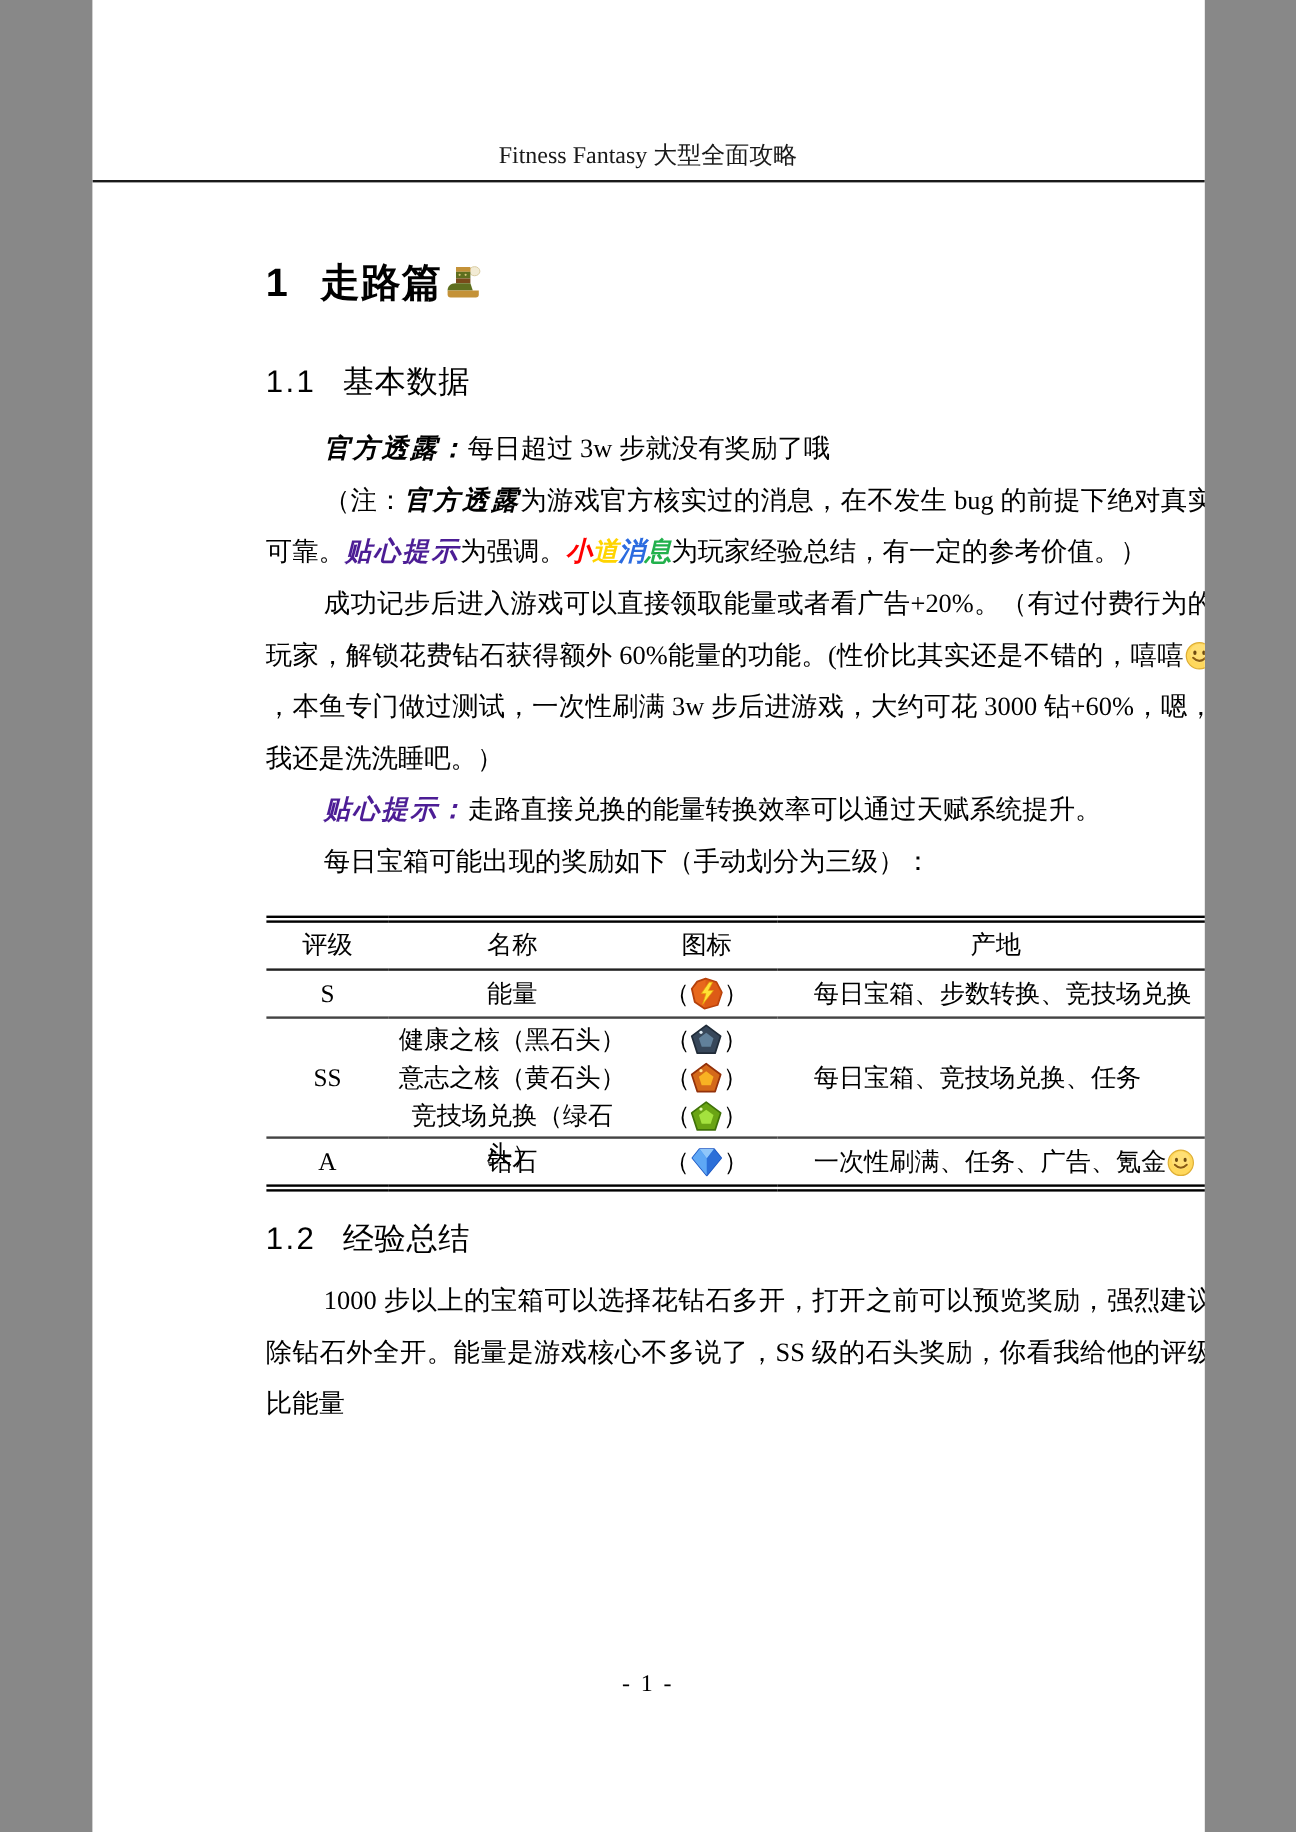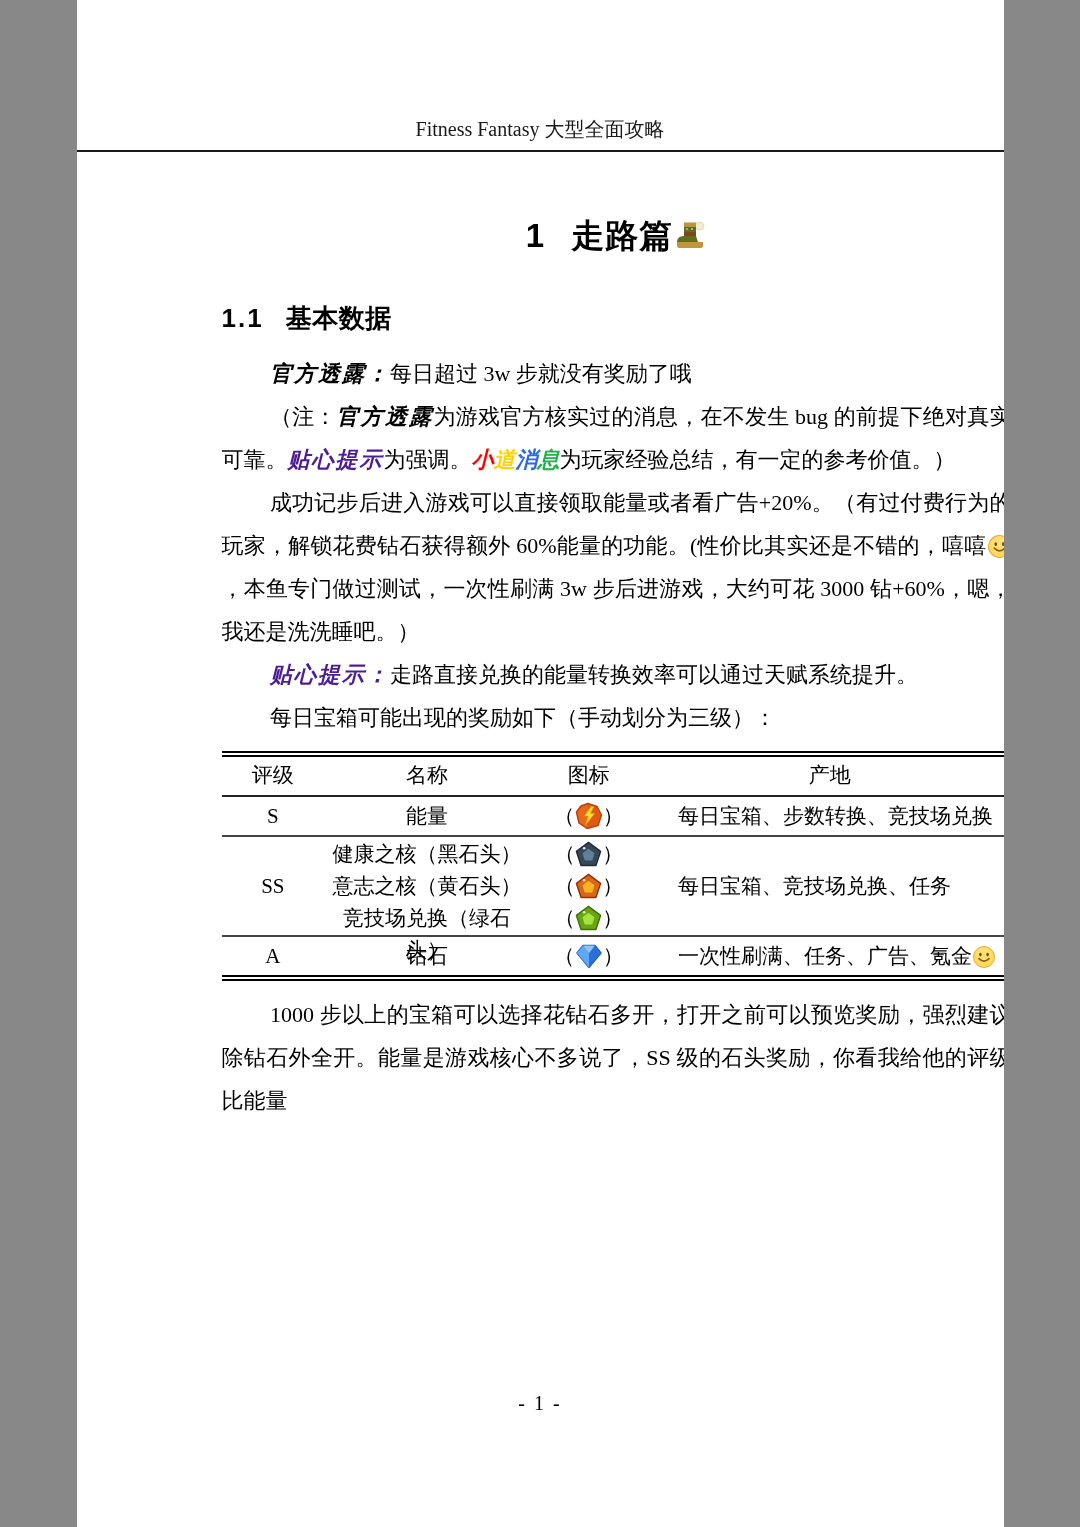--- a/index.html
+++ b/index.html
@@ -9,51 +9,51 @@
     font-family:"Liberation Serif","DejaVu Serif",serif; color:#000;
   }
   .content { margin:0 145px; width:790px; }
 
   .page-header {
     padding-top:116px; text-align:center; font-size:20px; color:#1a1a1a;
     border-bottom:2px solid #1a1a1a; padding-bottom:7px;
   }
 
   .chapter-title {
-    margin-top:62px; text-align:center;
+    margin-top:62px; text-align:left;
     font-family:"Liberation Sans","DejaVu Sans",sans-serif;
     font-size:33px; font-weight:600; letter-spacing:1px;
   }
   .chapter-num { margin-right:26px; }
   .chapter-title svg { vertical-align:-4px; margin-left:2px; }
 
   h2.sec {
     margin:42px 0 0 0; font-family:"Liberation Sans","DejaVu Sans",sans-serif;
-    font-size:26px; font-weight:700; letter-spacing:0.5px;
+    font-size:26px; font-weight:400; letter-spacing:0.5px;
   }
   h2.sec .num { margin-right:22px; letter-spacing:2px; }
   h2.sec2 { margin-top:22px; }
 
   .body-block { margin-top:16px; }
   .body-block p, .after-table p {
     margin:0; font-size:22px; line-height:43px; text-align:justify;
   }
   .indent { text-indent:2.2em; }
 
   .label-red  { color:#000000; font-weight:bold; font-style:italic; letter-spacing:2px; }
   .label-blue { color:#4c1d95; font-weight:bold; font-style:italic; letter-spacing:2px; }
   .c-red    { color:#ff0000; font-weight:bold; font-style:italic; }
   .c-yellow { color:#ffd400; font-weight:bold; font-style:italic; }
   .c-blue   { color:#2b6be0; font-weight:bold; font-style:italic; }
   .c-green  { color:#22b14c; font-weight:bold; font-style:italic; }
 
   .inline-emoji { vertical-align:-6px; }
 
   table.reward {
-    width:100%; border-collapse:collapse; margin-top:12px; font-size:21px;
+    width:100%; border-collapse:collapse; margin-top:24px; font-size:21px;
     border-top:6px double #000; border-bottom:6px double #000;
   }
   table.reward th {
     font-weight:normal; text-align:center; padding:4px 0 6px;
     border-bottom:2px solid #222;
   }
   table.reward td { text-align:center; vertical-align:middle; }
   tr.row-s td, tr.row-a td { padding:5px 0; }
   tr.row-s  { border-bottom:2px solid #444; }
   tr.row-ss { border-bottom:2px solid #444; }
@@ -199,20 +199,23 @@
               <ellipse cx="15.6" cy="9.6" rx="1.3" ry="1.8" fill="#6e4a10"></ellipse>
               <path d="M7 13.6 Q12 18.6 17 13.6" fill="none" stroke="#8a5c14" stroke-width="1.6" stroke-linecap="round"></path>
             </svg>
           </td>
         </tr>
       </tbody>
     </table>
 
     <div class="after-table">
 
+      <h2 class="sec sec2">
+        <span class="num">1.2</span><span>经验总结</span>
+      </h2>
 
       <p class="indent" style="margin-top:12px">1000 步以上的宝箱可以选择花钻石多开，打开之前可以预览奖励，强烈建议除钻石外全开。能量是游戏核心不多说了，SS 级的石头奖励，你看我给他的评级比能量</p>
     </div>
 
   </div>
 
   <div class="page-footer">- 1 -</div>
 
 </div>
 

